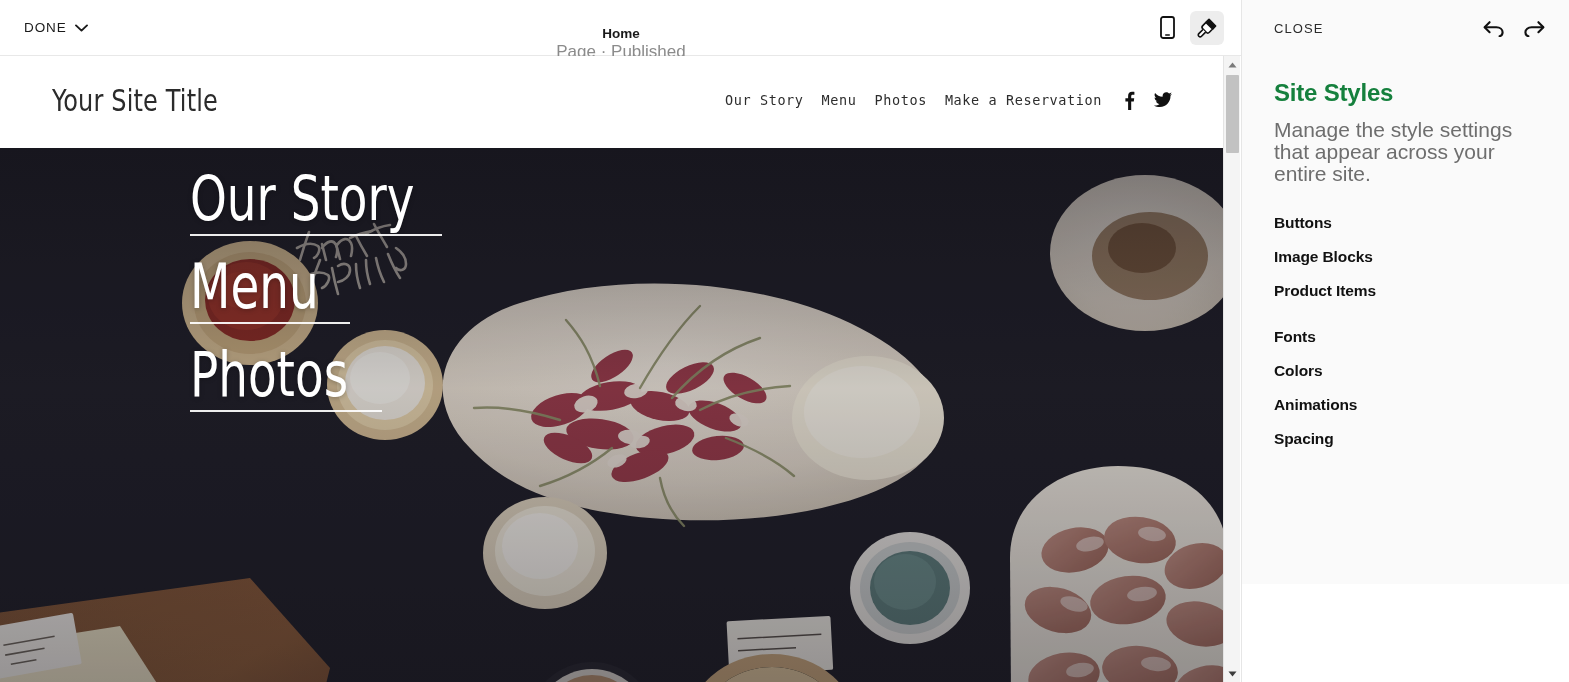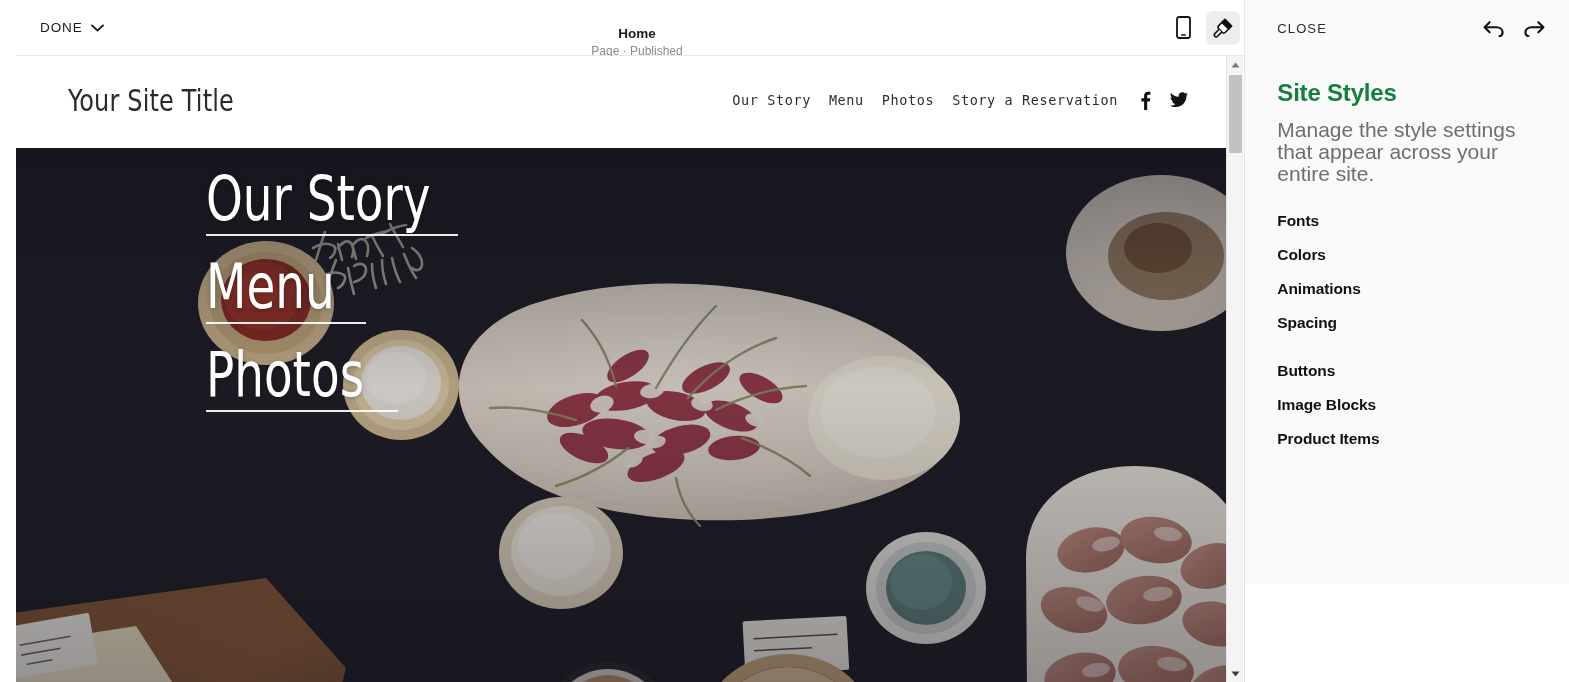--- a/index.html
+++ b/index.html
@@ -12,21 +12,20 @@
   }
   #app { position: relative; width: 1569px; height: 682px; display: flex; }
 
   
   #editor {
     position: relative;
     width: 1242px; height: 682px;
     background: #fff;
     overflow: hidden;
     border-right: 1px solid #e6e6e6;
-    margin-left: 16px;
   }
 
   
   #topbar {
     position: absolute; top: 0; left: 0;
     width: 1242px; height: 56px;
     background: #fff;
     border-bottom: 1px solid #e8e8e8;
     display: flex; align-items: center;
   }
@@ -42,21 +41,21 @@
   .chev { width: 13px; height: 8px; display: block; }
 
   #page-meta {
     position: absolute; left: 0; right: 0; top: 25px;
     text-align: center; pointer-events: none;
   }
   #page-meta .title {
     font-size: 13.5px; font-weight: 700; color: #1a1a1a; line-height: 18px;
   }
   #page-meta .sub {
-    font-size: 12px; color: #8b8b8b; line-height: 17px; font-weight: 400; text-align: center;
+    font-size: 17px; color: #8b8b8b; line-height: 17px; font-weight: 400; text-align: center;
   }
 
   #topbar-right {
     margin-left: auto; display: flex; align-items: center; gap: 6px;
     margin-right: 18px;
   }
   .ticon {
     width: 34px; height: 34px; border-radius: 6px;
     display: flex; align-items: center; justify-content: center;
     cursor: pointer;
@@ -224,21 +223,21 @@
     </div>
 
     <div id="preview">
 
       <div id="site-header">
         <div id="site-title">Your Site Title</div>
         <div id="site-nav">
           <span class="navlink">Our Story</span>
           <span class="navlink">Menu</span>
           <span class="navlink">Photos</span>
-          <span class="navlink">Story a Reservation</span>
+          <span class="navlink">Make a Reservation</span>
 
           <span class="social fb">
             <svg width="11" height="19" viewBox="0 0 11 19">
               <path d="M7.2 19V10.4h2.6l0.4-3.2H7.2V5.3c0-0.9 0.3-1.5 1.6-1.5h1.6V0.9C10.1 0.9 9.1 0.8 8 0.8 5.7 0.8 4.1 2.2 4.1 4.9v2.3H1.4v3.2h2.7V19H7.2z" fill="#111"></path>
             </svg>
           </span>
           <span class="social tw">
             <svg width="19" height="16" viewBox="0 0 24 20">
               <path d="M24 2.4c-0.9 0.4-1.8 0.7-2.8 0.8 1-0.6 1.8-1.6 2.2-2.7-0.9 0.6-2 1-3.1 1.2C19.4 0.7 18.2 0.1 16.8 0.1c-2.6 0-4.7 2.1-4.7 4.7 0 0.4 0 0.7 0.1 1.1C8.3 5.7 4.9 3.9 2.6 1.1 2.2 1.8 2 2.6 2 3.5c0 1.6 0.8 3 2.1 3.9C3.3 7.3 2.6 7.1 2 6.8v0.1c0 2.3 1.6 4.2 3.8 4.6-0.4 0.1-0.8 0.2-1.2 0.2-0.3 0-0.6 0-0.9-0.1 0.6 1.9 2.3 3.2 4.4 3.3-1.6 1.3-3.6 2-5.8 2-0.4 0-0.8 0-1.1-0.1 2.1 1.3 4.6 2.1 7.3 2.1 8.8 0 13.6-7.3 13.6-13.6 0-0.2 0-0.4 0-0.6C22.5 4.2 23.3 3.4 24 2.4z" fill="#111"></path>
             </svg>
@@ -500,28 +499,28 @@
             <path d="M20.1 7.2 H8.6 C5 7.2 2.4 9.5 2.4 12.3 C2.4 14.4 3.7 15.8 5.4 16.3" fill="none" stroke="#111" stroke-width="2.1" stroke-linecap="round"></path>
           </svg>
         </span>
       </div>
     </div>
 
     <div id="panel-body">
       <h1>Site Styles</h1>
       <div class="desc">Manage the style settings that appear across your entire site.</div>
 
+      <div class="style-group second">
+        <div class="style-item">Buttons</div>
+        <div class="style-item">Image Blocks</div>
+        <div class="style-item">Product Items</div>
+      </div>
+
       <div class="style-group">
         <div class="style-item">Fonts</div>
         <div class="style-item">Colors</div>
         <div class="style-item">Animations</div>
         <div class="style-item">Spacing</div>
       </div>
-
-      <div class="style-group second">
-        <div class="style-item">Buttons</div>
-        <div class="style-item">Image Blocks</div>
-        <div class="style-item">Product Items</div>
-      </div>
     </div>
   </div>
 
 </div>
 
 </body></html>

